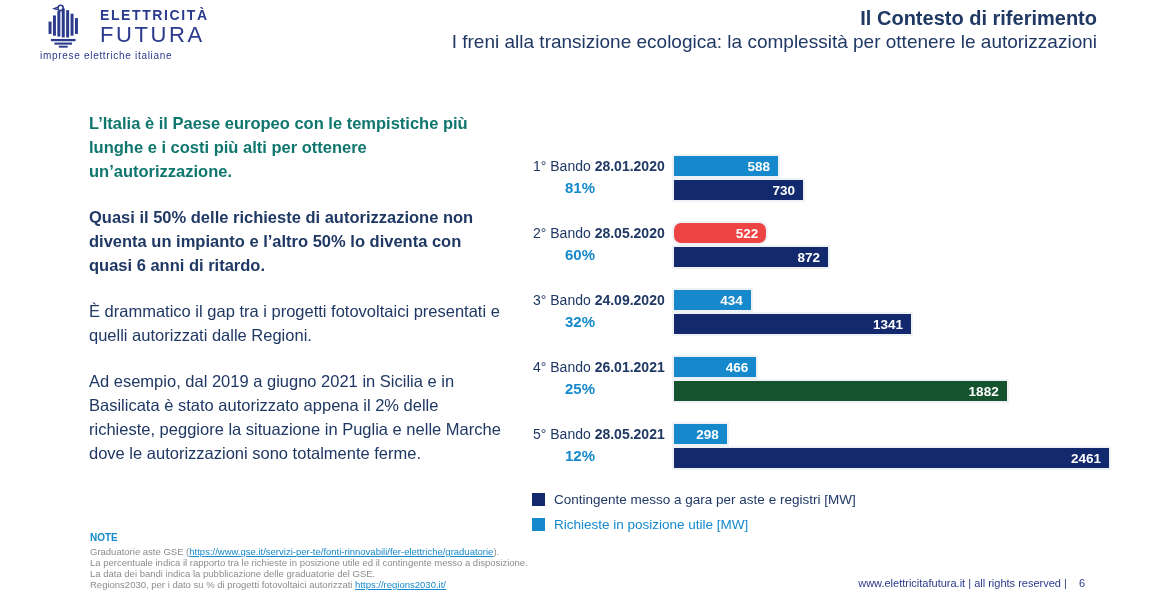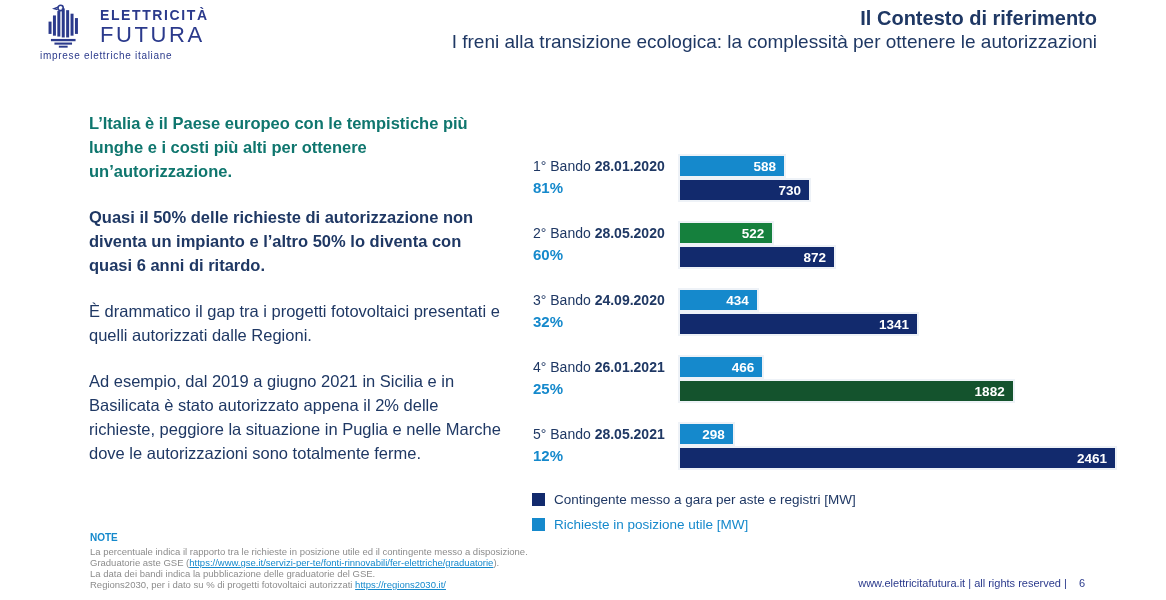--- a/index.html
+++ b/index.html
@@ -27,28 +27,27 @@
   .p-accent-bold { color:#0f766e; font-weight:bold; }
   .p-dark-bold { font-weight:bold; }
 
   
   .chart-title { position:absolute; left:545px; top:112px; font-size:18px; font-weight:bold; color:#1589CC; word-spacing:2px; }
   .chart { position:absolute; left:533px; top:156px; width:580px; }
   .group { display:flex; margin-bottom:23px; }
   .g-label { width:141px; flex:none; }
   .g-line1 { font-size:14px; color:#1F3864; line-height:21px; white-space:nowrap; }
   .g-line1 b { font-weight:bold; }
-  .g-pct { font-size:15px; font-weight:bold; color:#1589CC; line-height:21px; }
+  .g-pct { font-size:15px; font-weight:bold; color:#1589CC; line-height:21px;margin-left:32px; }
   .g-bars { width:435px; flex:none; }
   .bar {
     height:20px; margin-bottom:4px; box-sizing:border-box;
     display:flex; align-items:center; justify-content:flex-end;
     padding-right:8px; color:#ffffff; font-weight:bold; font-size:13.5px;
     box-shadow:0 0 0 2px #eef2f7;
-    margin-left:6px;
   }
   .bar:last-child { margin-bottom:0; }
 
   
   .legend { position:absolute; left:532px; top:492px; }
   .legend-row { display:flex; align-items:center; margin-bottom:10px; }
   .swatch { width:13px; height:13px; margin-right:9px; flex:none; }
   .legend-label { font-size:13.5px; }
   .legend-label.accent { color:#1589CC; }
   .legend-label.dark { color:#1F3864; }
@@ -122,21 +121,21 @@
             </div>
       </div>
     </div>
 
     <div class="group">
       <div class="g-label">
         <div class="g-line1"><span>2° Bando</span> <b>28.05.2020</b></div>
         <div class="g-pct">60%</div>
       </div>
       <div class="g-bars">
-        <div class="bar bar-light" style="width: 21.2109%; background-color: #15803d;">
+        <div class="bar bar-light" style="width: 21.2109%; background-color: #ef4444; border-radius: 7px;">
               <span>522</span>
             </div>
         <div class="bar bar-dark" style="width: 35.4328%; background-color: rgb(18, 42, 109);">
               <span>872</span>
             </div>
       </div>
     </div>
 
     <div class="group">
       <div class="g-label">
@@ -191,22 +190,22 @@
       <span class="legend-label dark">Contingente messo a gara per aste e registri [MW]</span>
     </div>
     <div class="legend-row">
       <span class="swatch" style="background-color: rgb(21, 137, 204);"></span>
       <span class="legend-label accent">Richieste in posizione utile [MW]</span>
     </div>
   </div>
 
   <div class="notes">
     <div class="notes-heading">NOTE</div>
+    <div><span>Graduatorie aste GSE (</span><span class="note-link">https://www.gse.it/servizi-per-te/fonti-rinnovabili/fer-elettriche/graduatorie</span><span>).</span></div>
     <div>La percentuale indica il rapporto tra le richieste in posizione utile ed il contingente messo a disposizione.</div>
-    <div><span>Graduatorie aste GSE (</span><span class="note-link">https://www.gse.it/servizi-per-te/fonti-rinnovabili/fer-elettriche/graduatorie</span><span>).</span></div>
     <div>La data dei bandi indica la pubblicazione delle graduatorie del GSE.</div>
     <div><span>Regions2030, per i dato su % di progetti fotovoltaici autorizzati </span><span class="note-link">https://regions2030.it/</span></div>
   </div>
 
   <div class="footer">
     <span>www.elettricitafutura.it | all rights reserved |</span><span class="page-num">6</span>
   </div>
 
 </div>
 

